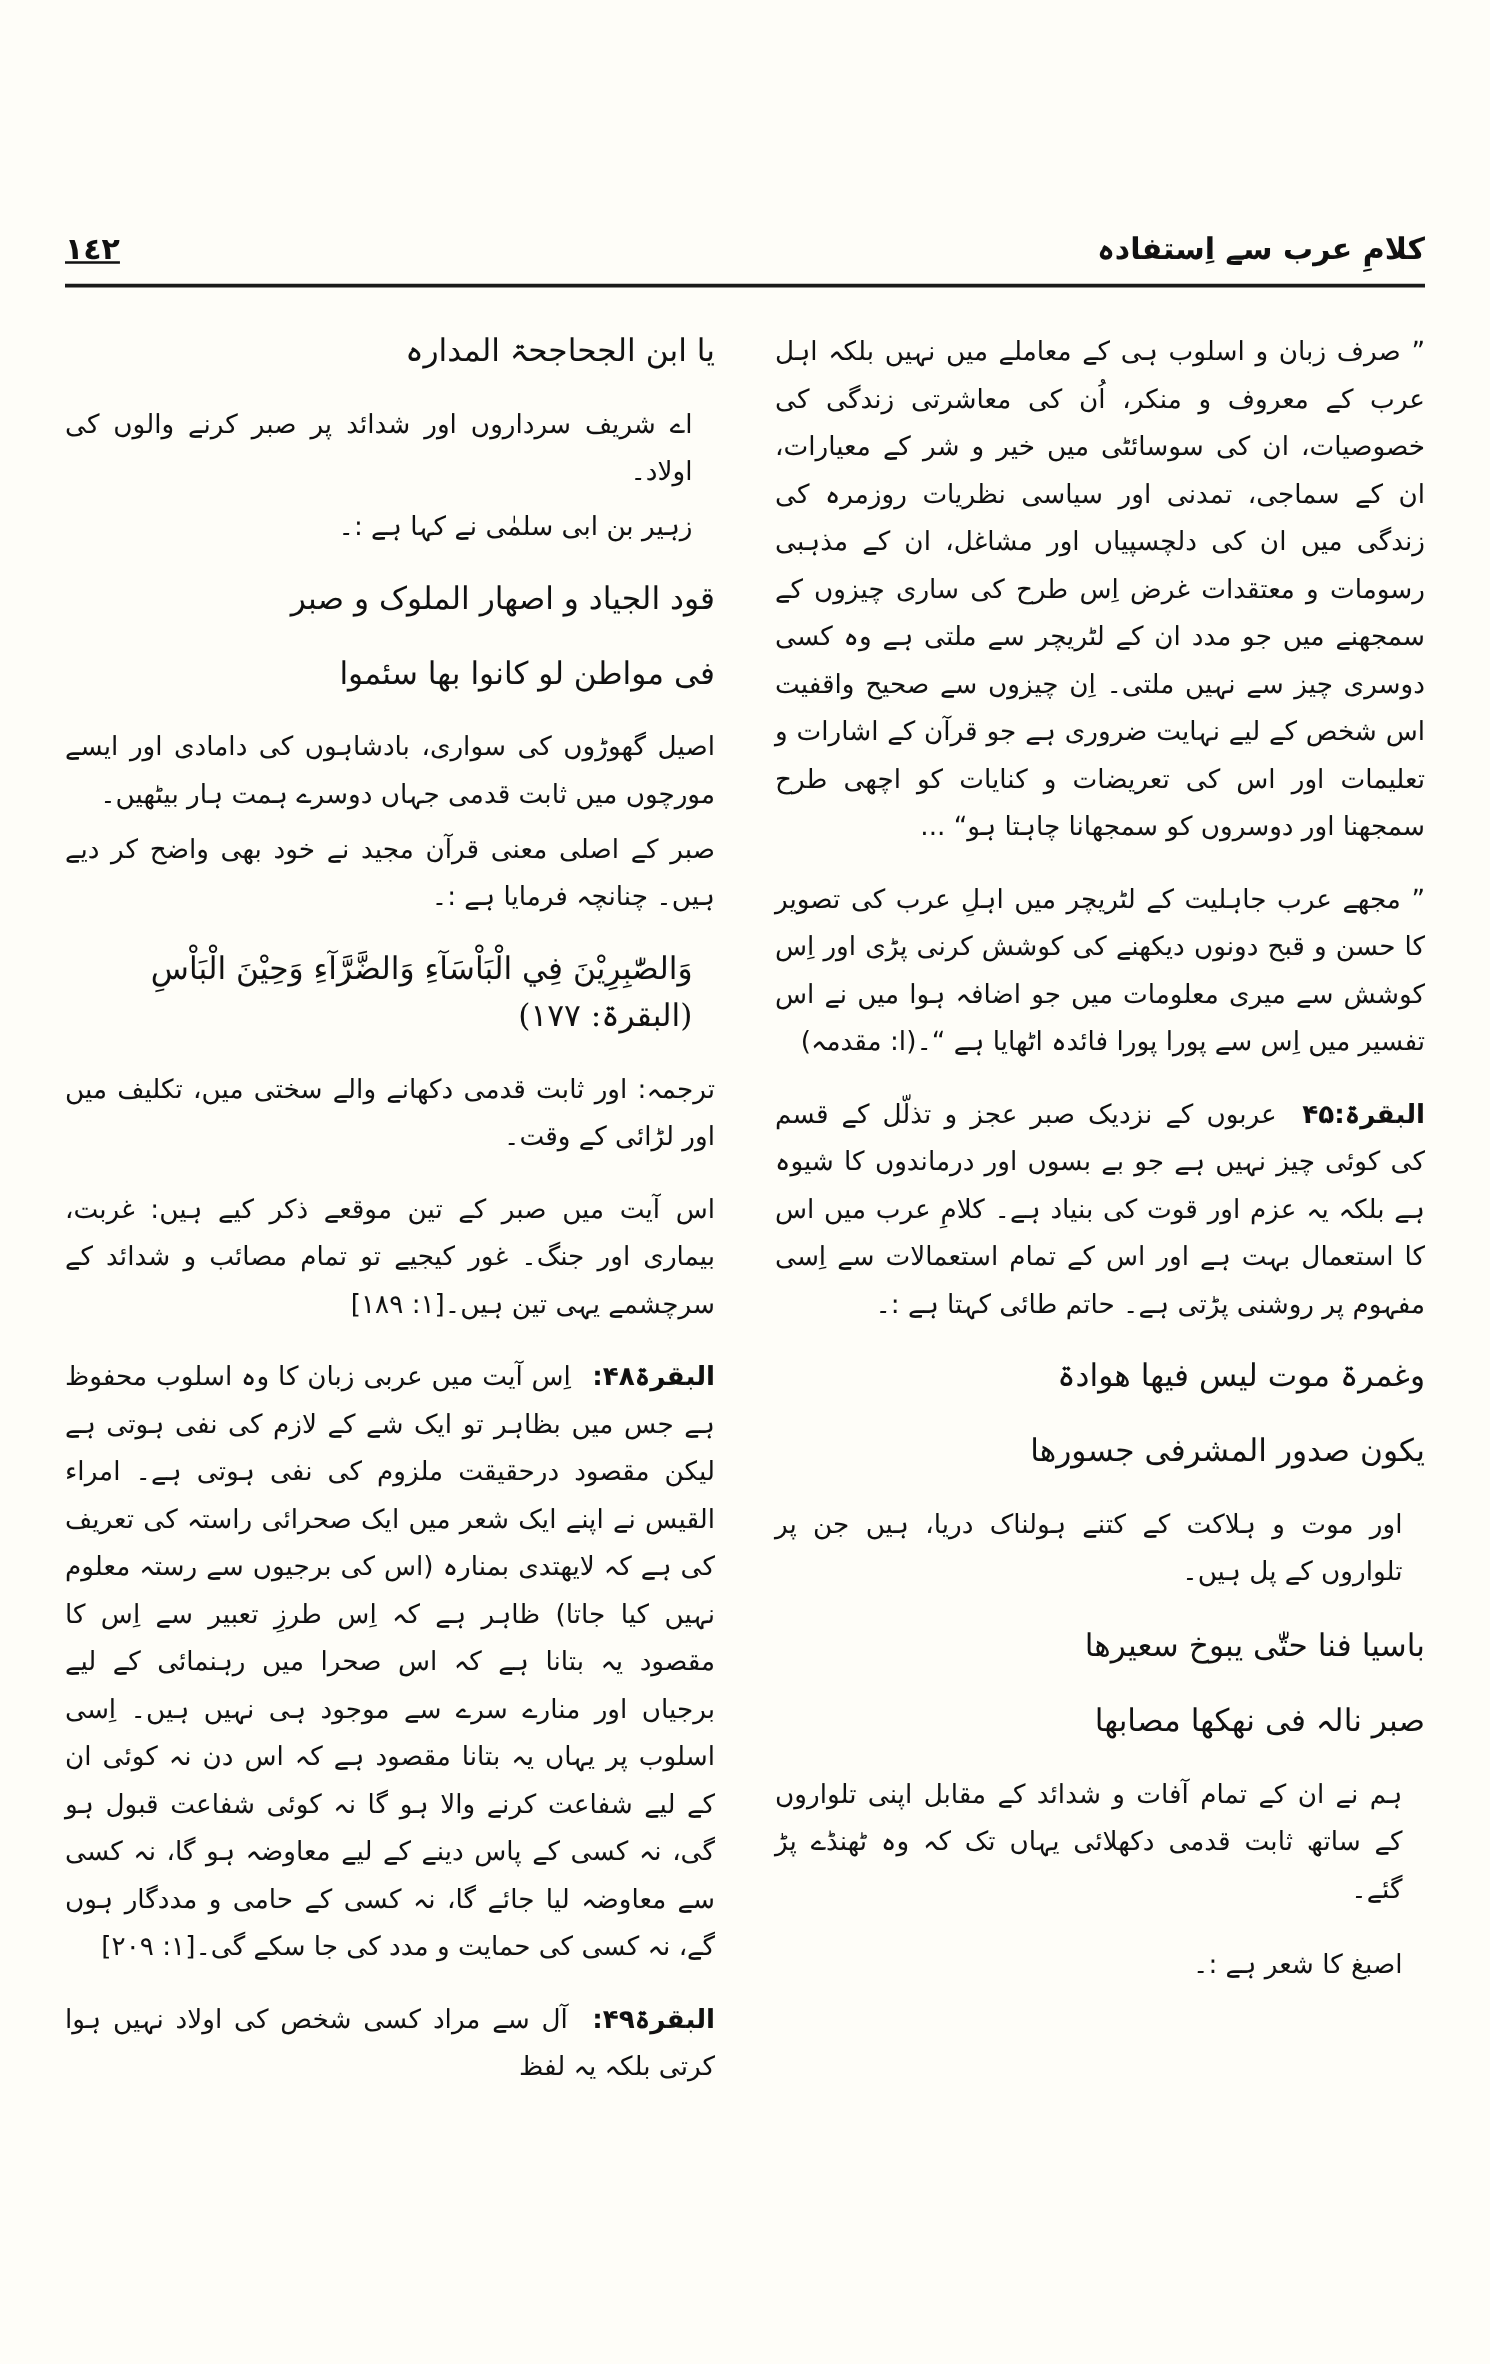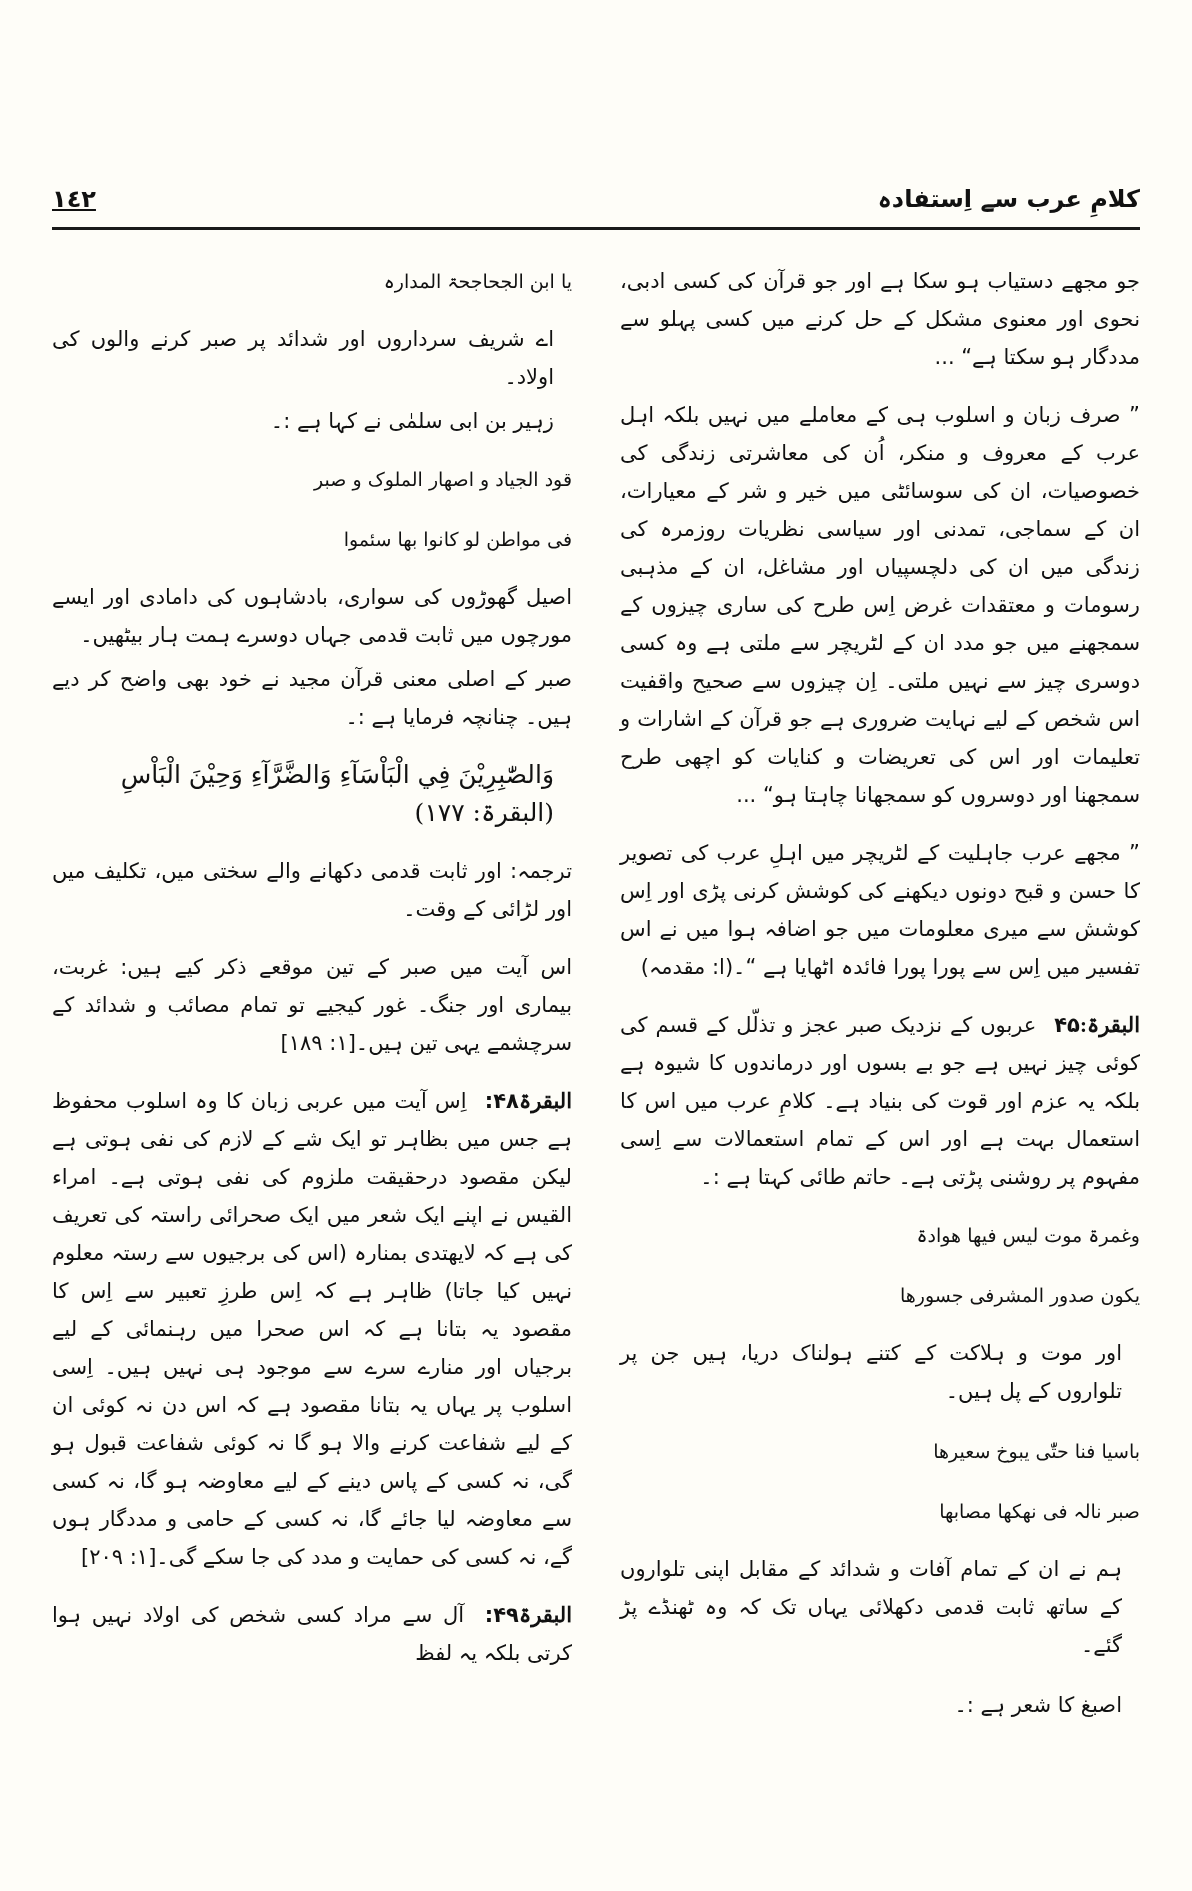--- a/index.html
+++ b/index.html
@@ -65,52 +65,51 @@
       line-height: 38px;
     }
     .col-right { right: 52px; width: 520px; }
     .col-left { left: 52px; width: 520px; }
 
     .para { margin: 0 0 20px 0; }
     .para.tight { margin-bottom: 6px; }
     .verse {
       margin: 0 0 20px 0;
       font-family: "DejaVu Serif", serif;
-      font-size: 19px;
+      font-size: 25px;
       text-align: right;
       text-align-last: right;
     }
     .verse-line { display: block; margin-bottom: 22px; }
     .verse-line:last-child { margin-bottom: 0; }
     .translation { margin: 0 0 22px 0; padding-right: 18px; }
     .quran {
       font-family: "DejaVu Serif", serif;
       font-size: 25px;
       margin: 0 0 20px 0;
       padding-right: 18px;
       text-align: right;
       text-align-last: right;
     }
-    .ref-label { font-weight: bold; font-family: Liberation Serif, serif; }
+    .ref-label { font-weight: bold; }
     .ref-num { font-weight: bold; margin-left: 10px; }
     .indent { padding-right: 18px; }
   </style>
 </head>
 <body>
 
 <div class="page">
 
   <div class="header">
     <span class="header-title">کلامِ عرب سے اِستفادہ</span>
     <span class="page-number">١٤٢</span>
   </div>
   <div class="header-rule"></div>
 
   <div class="column col-right">
-    <p class="para">جو مجھے دستیاب ہو سکا ہے اور جو قرآن کی کسی ادبی، نحوی اور معنوی مشکل کے حل کرنے میں کسی پہلو سے مددگار ہو سکتا ہے“ ...</p>
     <p class="para">” صرف زبان و اسلوب ہی کے معاملے میں نہیں بلکہ اہل عرب کے معروف و منکر، اُن کی معاشرتی زندگی کی خصوصیات، ان کی سوسائٹی میں خیر و شر کے معیارات، ان کے سماجی، تمدنی اور سیاسی نظریات روزمرہ کی زندگی میں ان کی دلچسپیاں اور مشاغل، ان کے مذہبی رسومات و معتقدات غرض اِس طرح کی ساری چیزوں کے سمجھنے میں جو مدد ان کے لٹریچر سے ملتی ہے وہ کسی دوسری چیز سے نہیں ملتی۔ اِن چیزوں سے صحیح واقفیت اس شخص کے لیے نہایت ضروری ہے جو قرآن کے اشارات و تعلیمات اور اس کی تعریضات و کنایات کو اچھی طرح سمجھنا اور دوسروں کو سمجھانا چاہتا ہو“ ...</p>
     <p class="para">” مجھے عرب جاہلیت کے لٹریچر میں اہلِ عرب کی تصویر کا حسن و قبح دونوں دیکھنے کی کوشش کرنی پڑی اور اِس کوشش سے میری معلومات میں جو اضافہ ہوا میں نے اس تفسیر میں اِس سے پورا پورا فائدہ اٹھایا ہے “۔(ا: مقدمہ)</p>
     <p class="para">
       <span class="ref-label">البقرۃ:</span><span class="ref-num">۴۵</span>
       <span>عربوں کے نزدیک صبر عجز و تذلّل کے قسم کی کوئی چیز نہیں ہے جو بے بسوں اور درماندوں کا شیوہ ہے بلکہ یہ عزم اور قوت کی بنیاد ہے۔ کلامِ عرب میں اس کا استعمال بہت ہے اور اس کے تمام استعمالات سے اِسی مفہوم پر روشنی پڑتی ہے۔ حاتم طائی کہتا ہے :۔</span>
     </p>
     <div class="verse">
       <span class="verse-line">وغمرۃ موت لیس فیھا ھوادۃ</span>
       <span class="verse-line">یکون صدور المشرفی جسورھا</span>
     </div>

